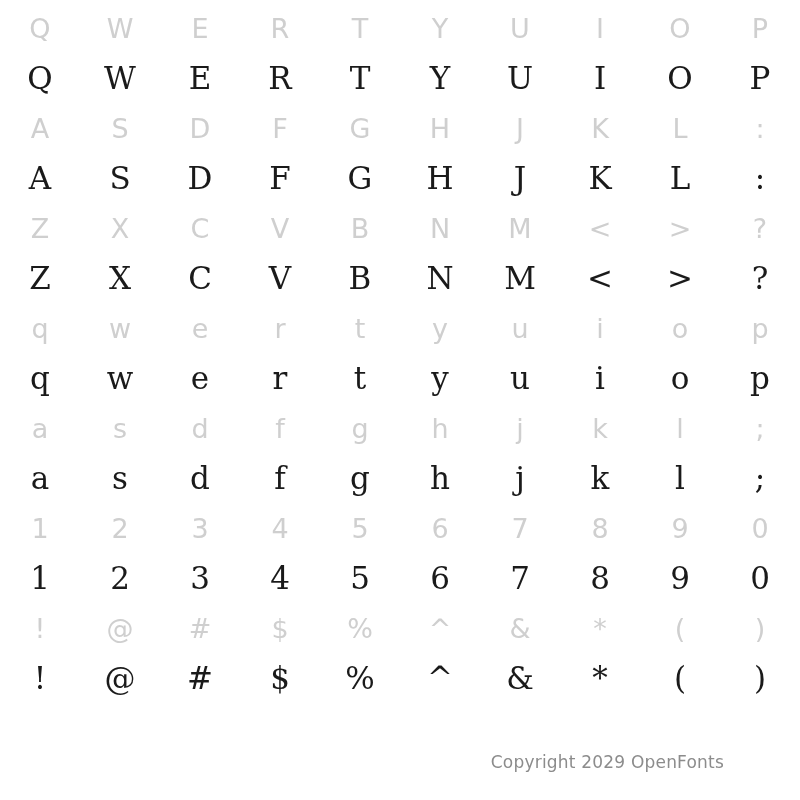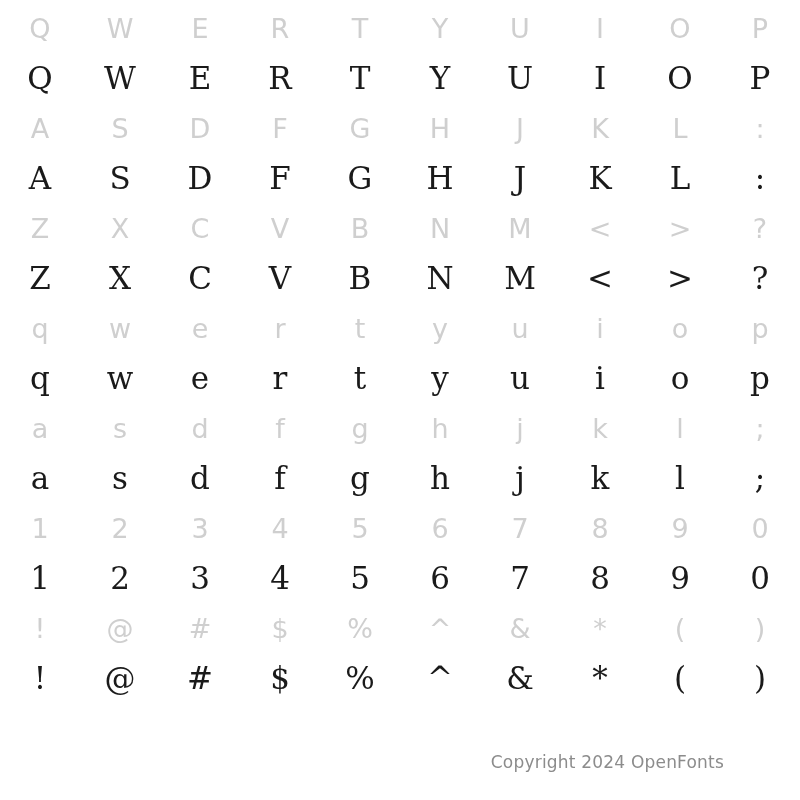--- a/index.html
+++ b/index.html
@@ -254,15 +254,15 @@
       <div class="cell">%</div>
       <div class="cell">^</div>
       <div class="cell">&amp;</div>
       <div class="cell">*</div>
       <div class="cell">(</div>
       <div class="cell">)</div>
     </div>
 
   </div>
 
-  <div class="copyright">Copyright 2024 OpenFonts</div>
+  <div class="copyright">Copyright 2029 OpenFonts</div>
 
 </div>
 
 </body></html>

